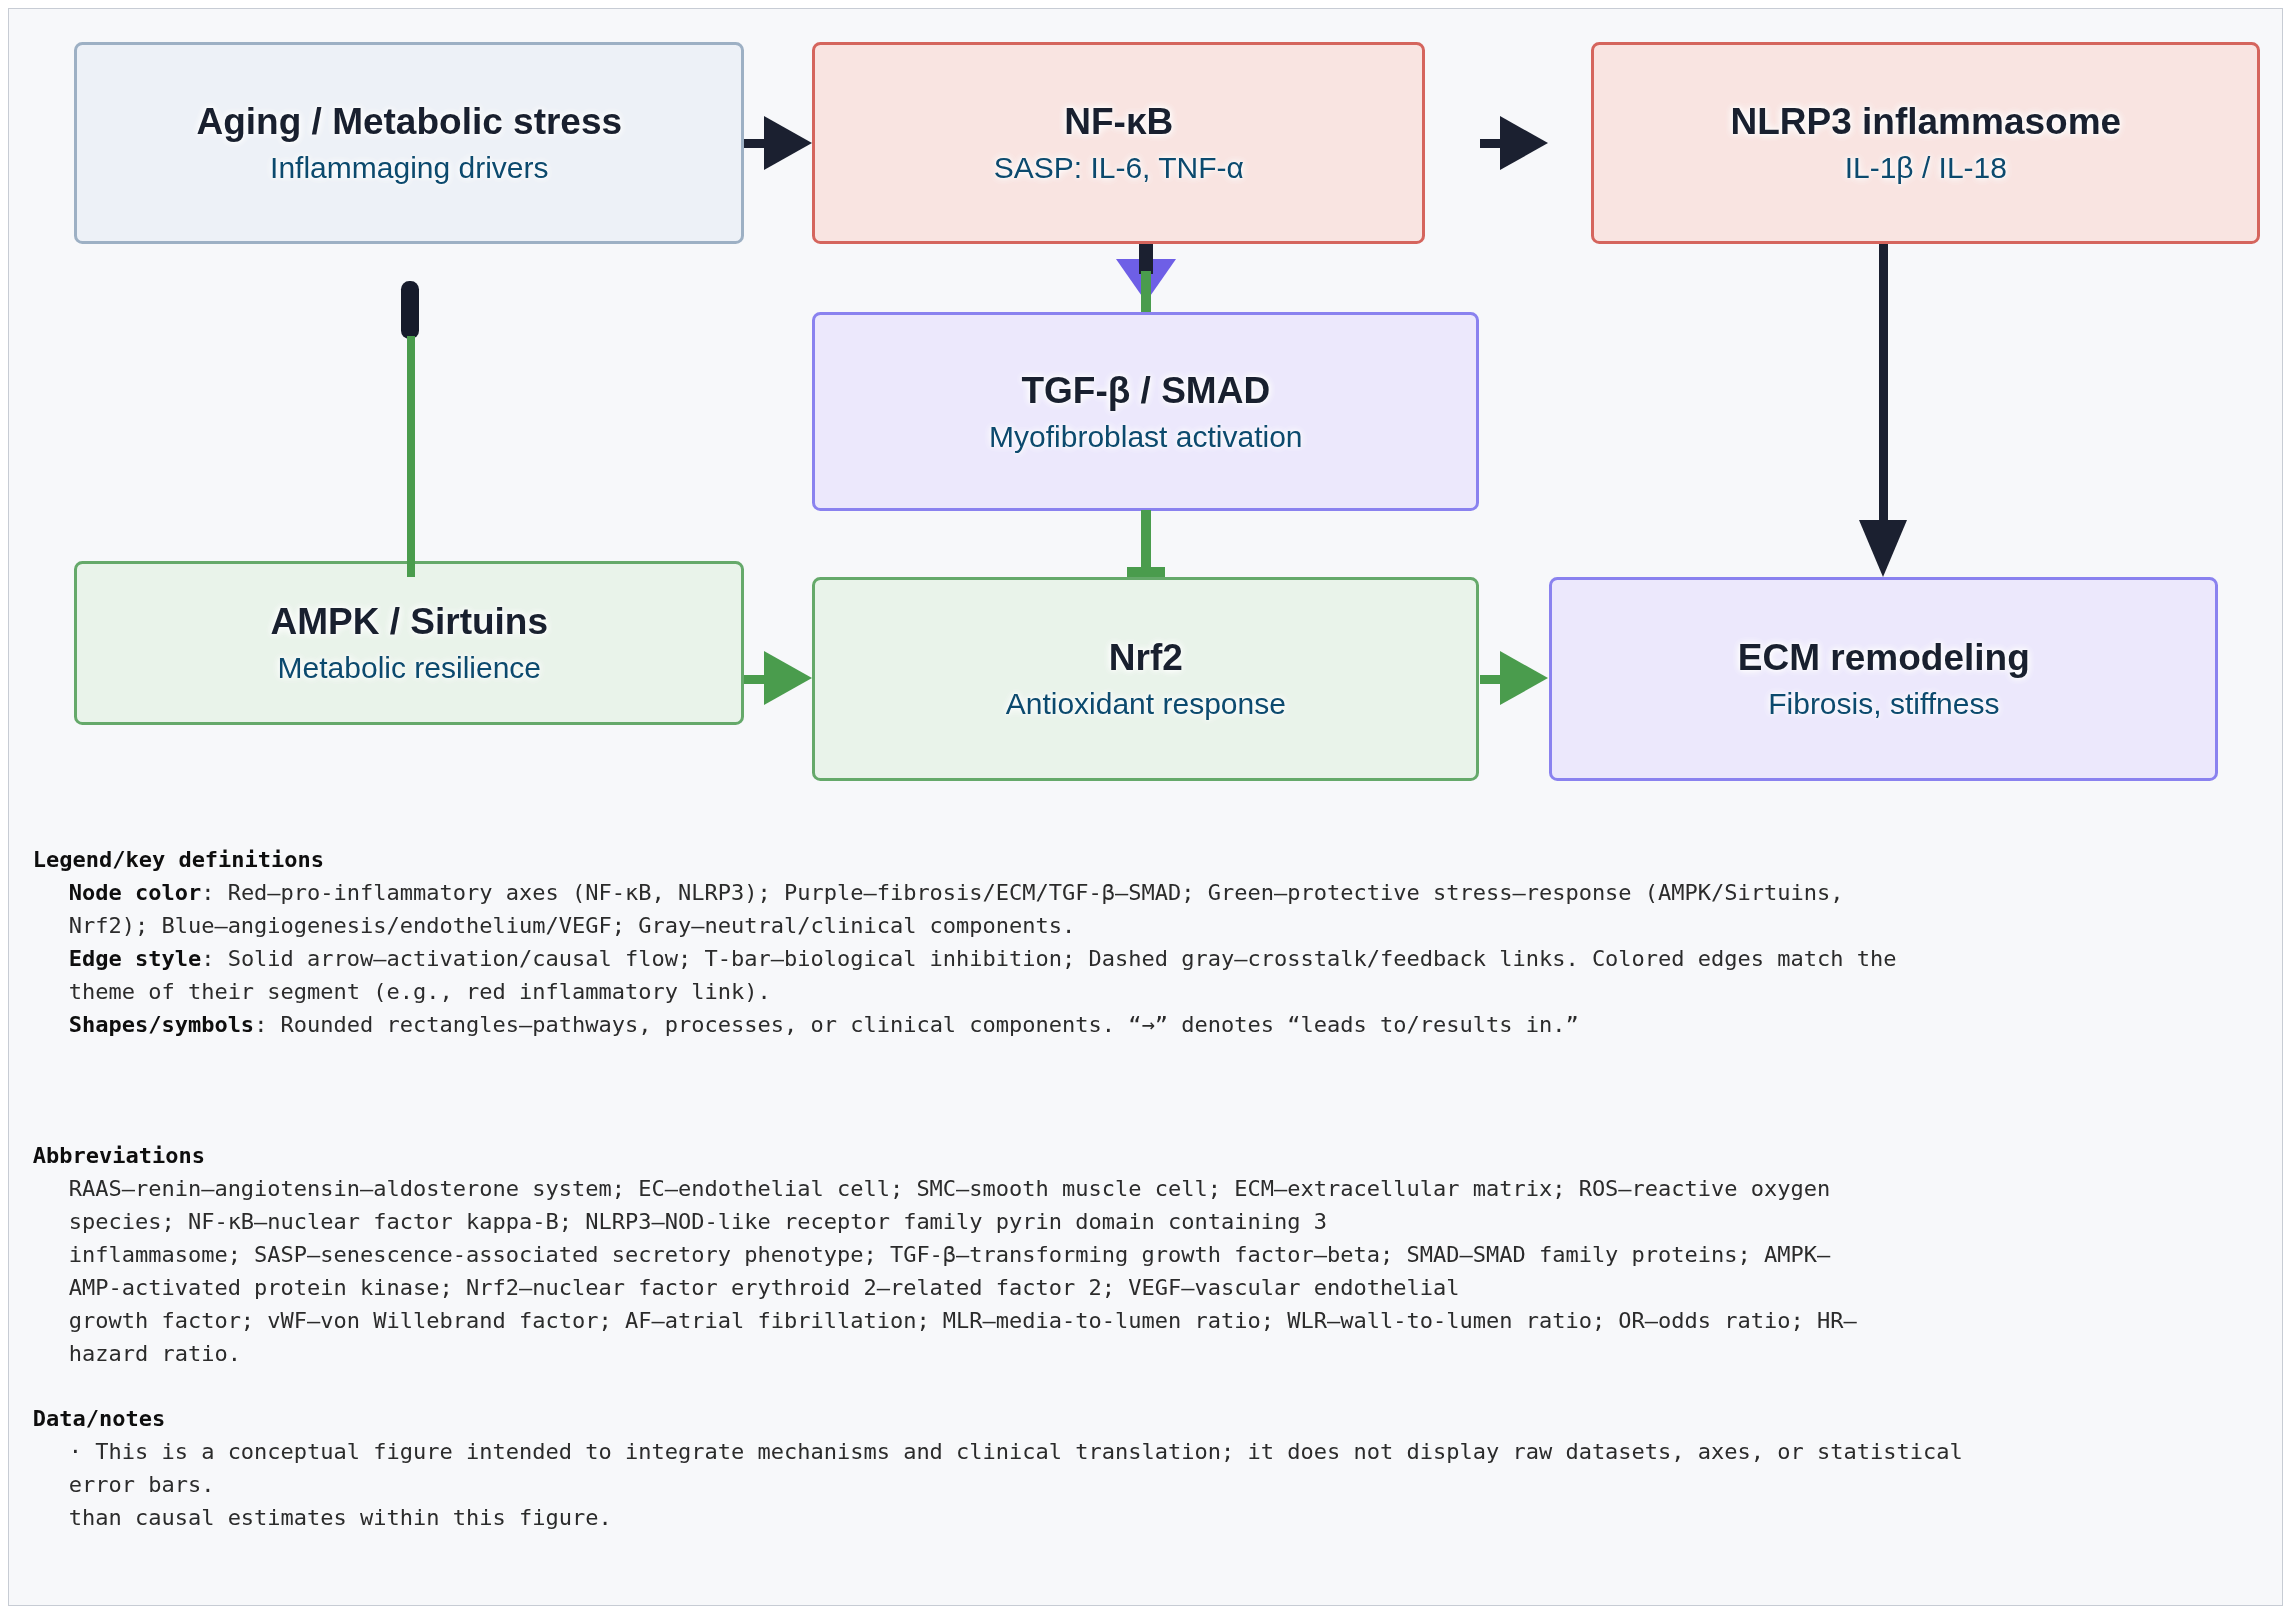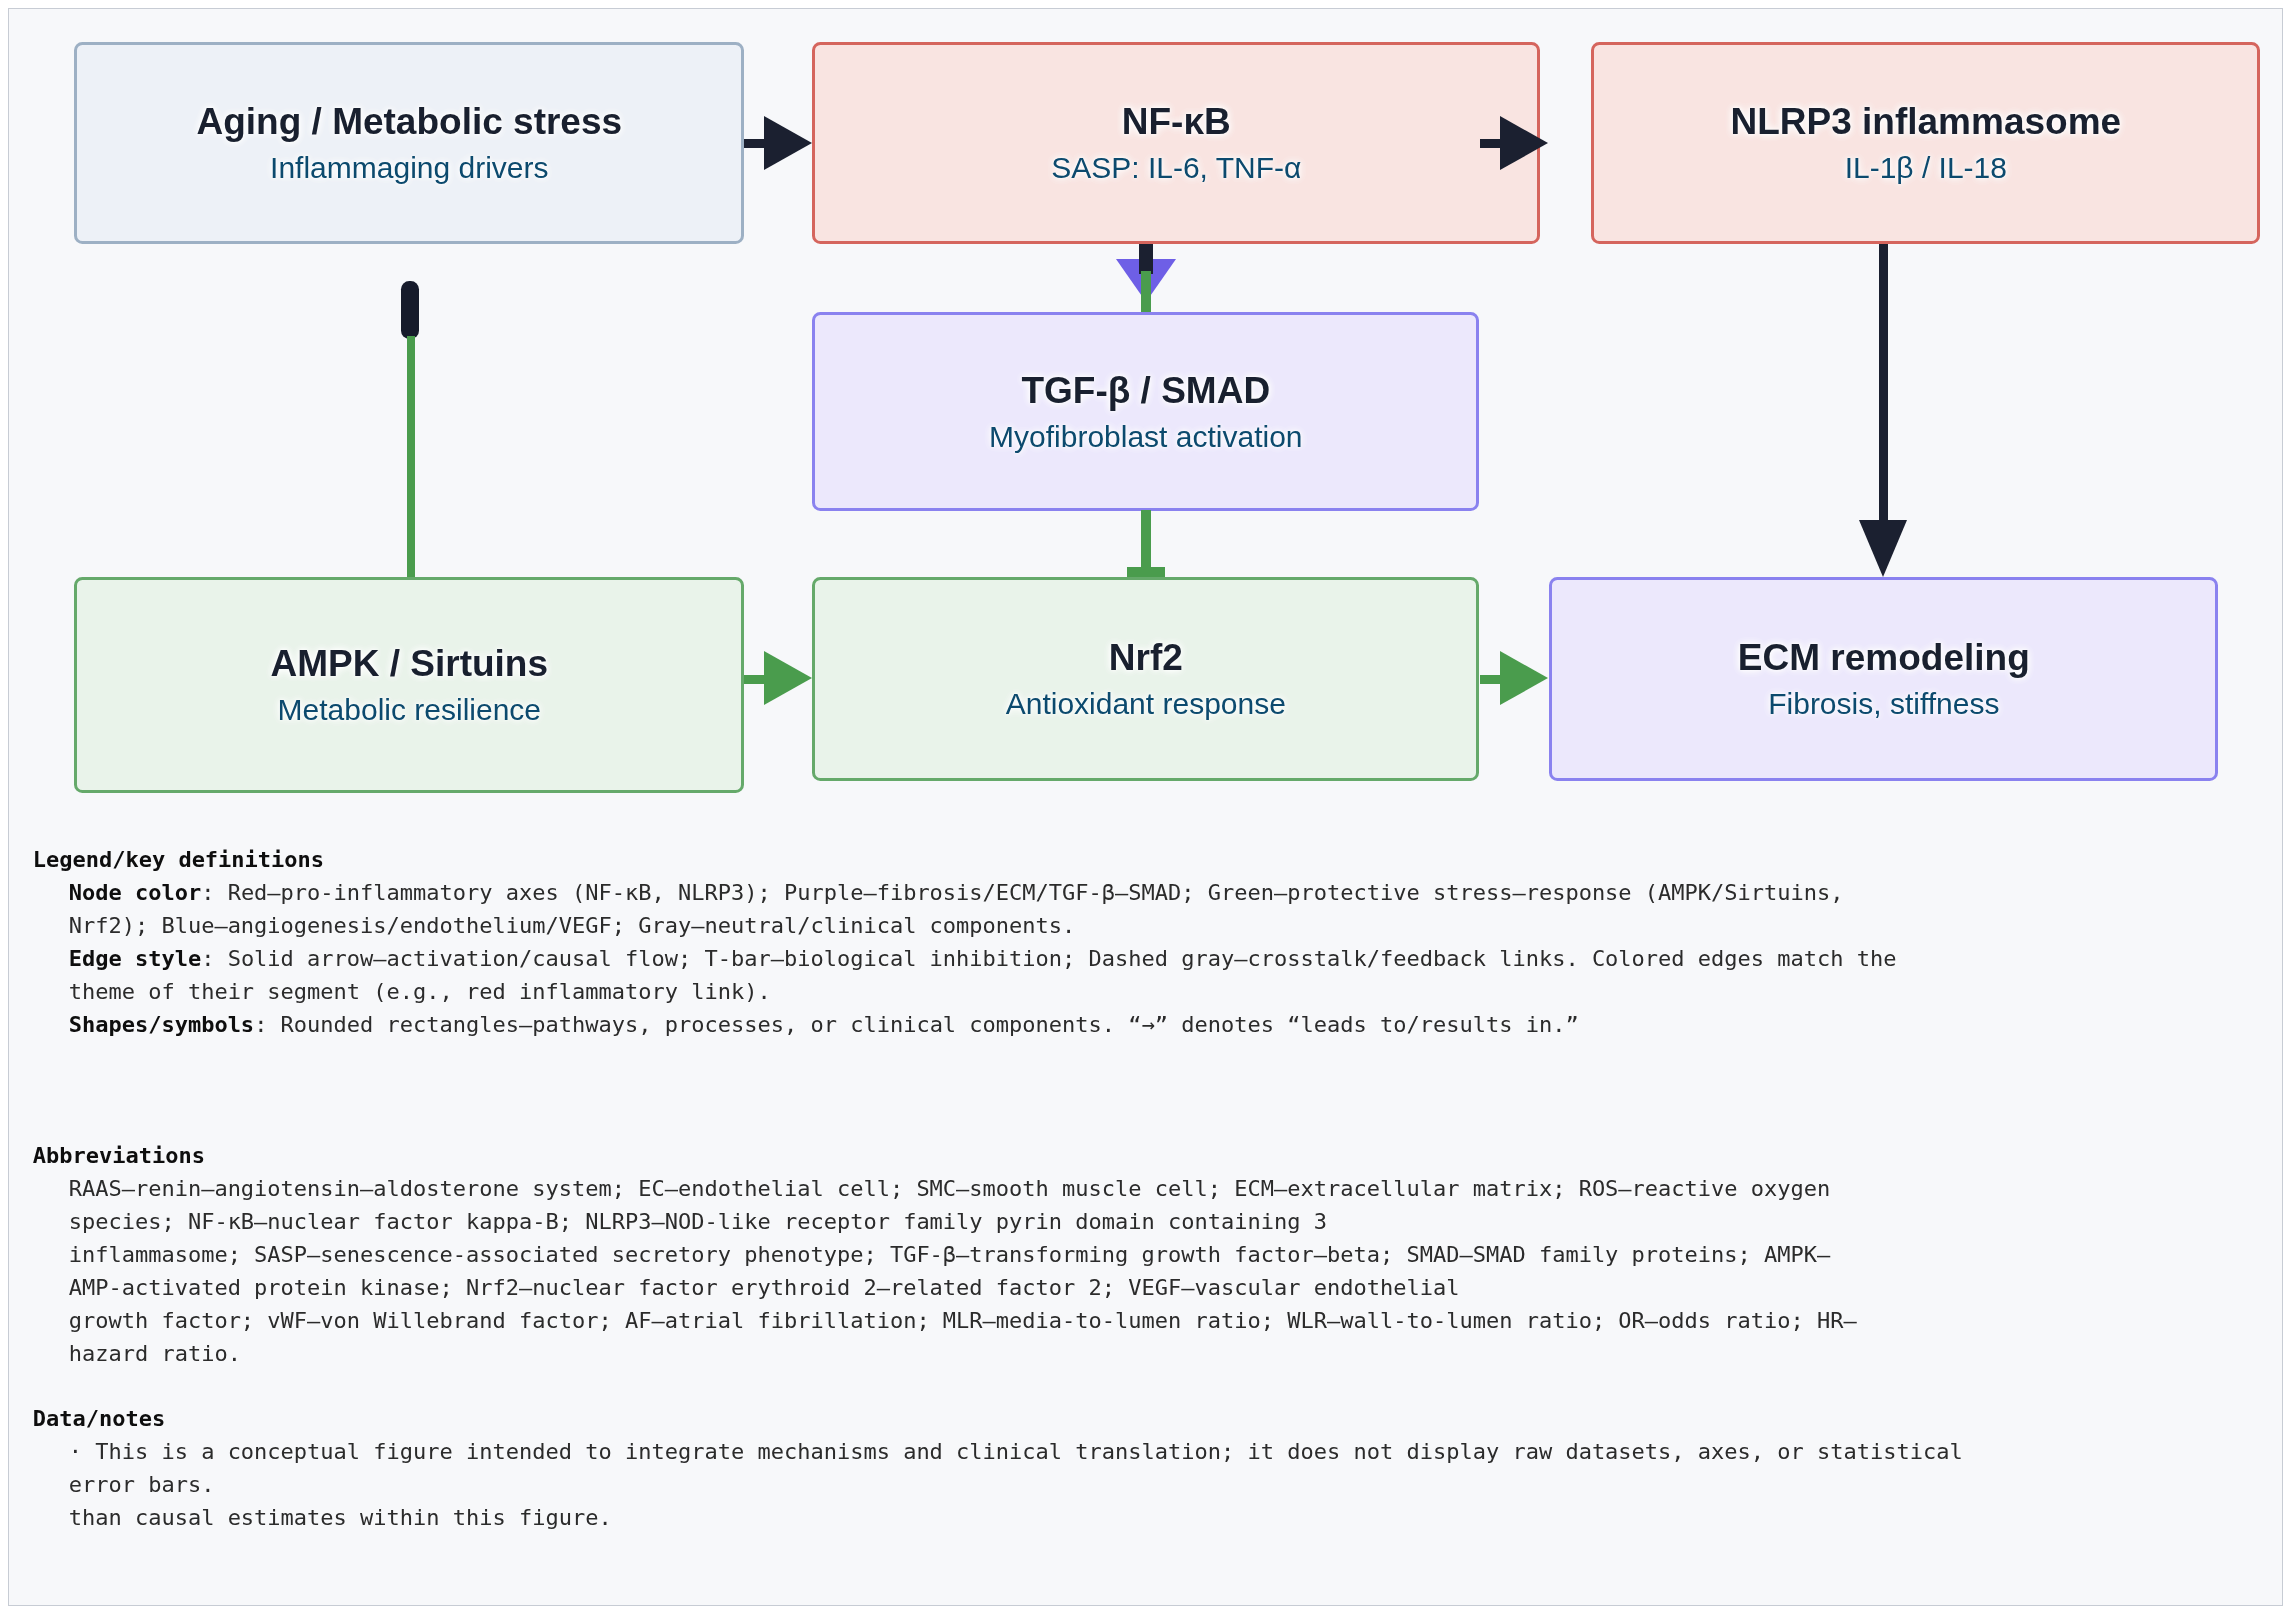--- a/index.html
+++ b/index.html
@@ -11,24 +11,24 @@
         text-align:center;padding:8.3px;}
   .node .t{font:700 37px "Liberation Sans",sans-serif;color:#19202f;line-height:50px;
            text-shadow:0 0 8.3px #fff,0 0 8.3px #fff,0 0 3.3px #fff;}
   .node .s{font:400 30px "Liberation Sans",sans-serif;color:#0c4a6e;line-height:42px;
            text-shadow:0 0 8.3px #fff,0 0 8.3px #fff,0 0 3.3px #fff;}
   .theme-gray  {background:#edf1f7;border:3.3px solid #9db0c4;}
   .theme-red   {background:#f9e4e1;border:3.3px solid #d5655d;}
   .theme-purple{background:#ece8fc;border:3.3px solid #8a82ef;}
   .theme-green {background:#e9f3ea;border:3.3px solid #65a96a;}
   #node-aging{left:65px;top:33px;width:670px;height:202px;}
-  #node-nfkb {left:803px;top:33px;width:728px;height:202px;}
+  #node-nfkb {left:803px;top:33px;width:613px;height:202px;}
   #node-nlrp3{left:1540px;top:33px;width:669px;height:202px;margin-left:42px;}
   #node-tgfb {left:803px;top:303px;width:667px;height:199px;justify-content:center;}
-  #node-ampk {left:65px;top:568px;width:670px;height:216px;}
+  #node-ampk {left:65px;top:552px;width:670px;height:164px;}
   #node-nrf2 {left:803px;top:568px;width:667px;height:204px;}
   #node-ecm  {left:1540px;top:568px;width:669px;height:204px;}
   
   .cline{position:absolute;background:#1b2030;}
   .cgreen{background:#4a9c4d;}
   .tri{position:absolute;width:0;height:0;}
   .tri-right-black{border-top:27.5px solid transparent;border-bottom:27.5px solid transparent;border-left:48px solid #1b2030;}
   .tri-right-green{border-top:27.5px solid transparent;border-bottom:27.5px solid transparent;border-left:48px solid #4a9c4d;}
   .tri-down-black{border-left:24px solid transparent;border-right:24px solid transparent;border-top:57px solid #1b2030;}
   .tri-down-purple{border-left:30px solid transparent;border-right:30px solid transparent;border-top:43px solid #6e5fe6;}

